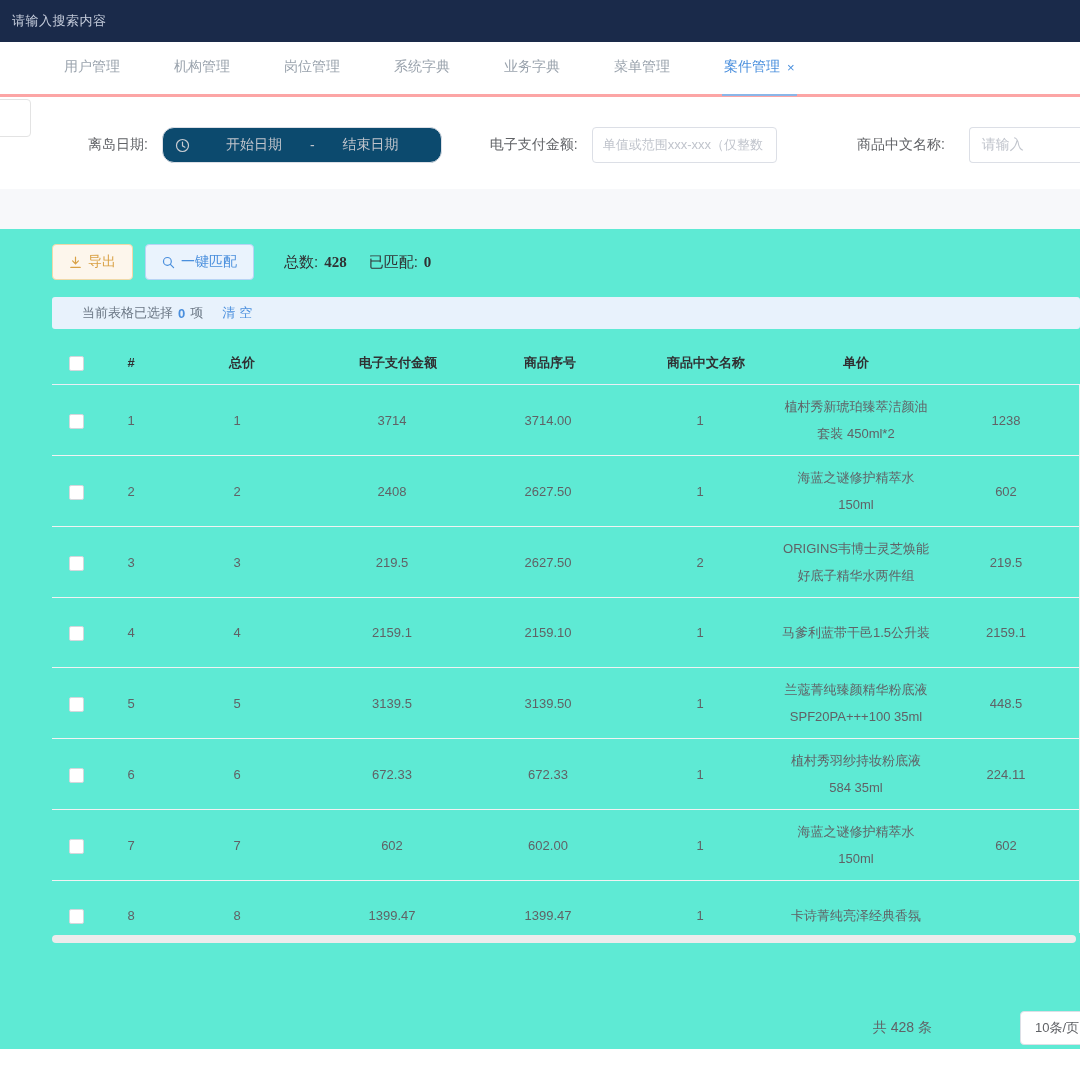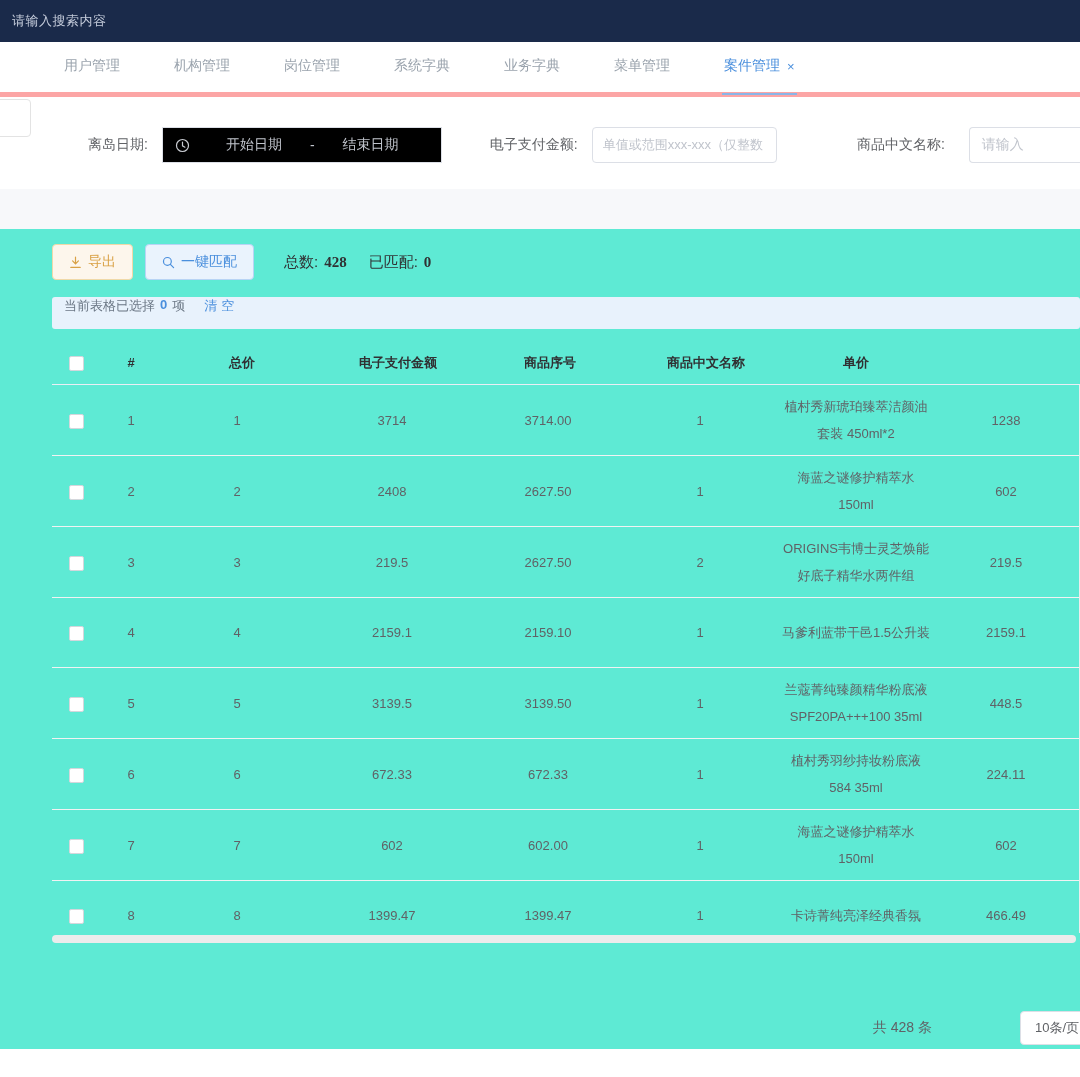--- a/index.html
+++ b/index.html
@@ -5,36 +5,36 @@
   * { margin:0; padding:0; box-sizing:border-box; }
   html,body { width:1080px; height:1077px; overflow:hidden; background:#ffffff;
     font-family:"Liberation Sans","DejaVu Sans",sans-serif; color:#303133; }
 
   
   .topbar { height:42px; background:#1a2a4a; display:flex; align-items:center; padding-left:12px; }
   .topbar .search-ph { color:#c6cddc; font-size:13px; letter-spacing:.5px; cursor:text; }
 
   
   .tabbar { height:55px; background:#ffffff; display:flex; align-items:center;
-    padding-left:62px; gap:50px; border-bottom:5px solid #fca5a5; }
+    padding-left:62px; gap:50px; border-bottom:3px solid #fca5a5; }
   .tab { font-size:14px; color:#9aa3ad; height:55px; display:flex; align-items:center;
     gap:7px; cursor:pointer; border-bottom:2px solid transparent; padding:0 2px; }
   .tab.active { color:#4a8fdd; border-bottom-color:#8ab6e8; }
   .tab-close { font-size:13px; color:#4a8fdd; line-height:1; }
 
   
   .filter-wrap { position:relative; background:#ffffff; height:92px; }
   .stub-box { position:absolute; left:-5px; top:2px; width:36px; height:38px;
     background:#fff; border:1px solid #e3e3e3; border-radius:4px; }
   .filter-row { position:absolute; left:0; top:30px; width:100%; display:flex;
     align-items:center; white-space:nowrap; }
   .f-label { font-size:14px; color:#606266; }
   .lab-date { margin-left:88px; }
   .date-input { margin-left:14px; width:306px; height:36px; border:1px solid #dcdfe6;
-    border-radius:0; display:flex; align-items:center; background:#000000; padding:0 12px; }
+    border-radius:12px; display:flex; align-items:center; background:#0c4a6e; padding:0 12px; }
   .date-input .ph { color:#c0c4cc; font-size:14px; }
   .date-start { margin-left:36px; }
   .date-sep { margin:0 28px; color:#c0c4cc; }
   .lab-pay { margin-left:48px; }
   .pay-input { margin-left:14px; width:202px; height:36px; border:1px solid #dcdfe6;
     border-radius:4px; display:flex; align-items:center; padding:0 10px; overflow:hidden; }
   .pay-input .ph { color:#c0c4cc; font-size:13px; }
   .lab-name { margin-left:80px; }
   .name-input { margin-left:24px; width:120px; height:36px; border:1px solid #dcdfe6;
     border-radius:4px 0 0 4px; border-right:none; display:flex; align-items:center; padding:0 12px; }
@@ -47,21 +47,21 @@
   .btn-row { display:flex; align-items:center; height:38px; }
   .btn { height:36px; border-radius:4px; display:flex; align-items:center; gap:6px;
     padding:0 16px; font-size:14px; cursor:pointer; }
   .btn-export { color:#d9a145; background:#fdf6ec; border:1px solid #f0d9a8; }
   .btn-match { color:#4a8fdd; background:#eaf3fd; border:1px solid #b8d4f5; margin-left:12px; }
   .counts { margin-left:30px; font-size:15px; color:#303133; display:flex; gap:6px; align-items:center; }
   .counts b { font-weight:700;font-family:Liberation Serif, serif; }
   .counts .gap { width:10px; }
 
   .sel-bar { margin-top:16px; height:32px; background:#e8f2fc; border-radius:3px;
-    display:flex; padding-left:12px; font-size:13px; color:#6b7785; gap:5px; }
+    display:flex; align-items:center; padding-left:30px; font-size:13px; color:#6b7785; gap:5px; }
   .sel-bar .num { color:#4a8fdd; font-weight:700; }
   .sel-clear { color:#4a8fdd; margin-left:14px; letter-spacing:4px; cursor:pointer; }
 
   
   .tbl { margin-top:12px; }
   .trow { display:flex; align-items:center; border-bottom:1px solid #f2f2f2; min-height:70px; }
   .thead { min-height:42px; border-bottom:1px solid #ebeef5; }
   .thead .cell { font-weight:700; color:#303133; font-size:13px; }
   .cell { font-size:13px; color:#606266; text-align:center; padding:8px 4px; line-height:27px; }
   .c0 { width:48px; } .c1 { width:62px; } .c2 { width:150px; } .c3 { width:160px; }
@@ -261,21 +261,20 @@
           <div class="cell c7">602</div>
         </div>
         <div class="trow">
           <div class="cell c0"><span class="checkbox"></span></div>
           <div class="cell c1">8</div>
           <div class="cell c2">8</div>
           <div class="cell c3">1399.47</div>
           <div class="cell c4">1399.47</div>
           <div class="cell c5">1</div>
           <div class="cell c6">卡诗菁纯亮泽经典香氛</div>
-          <div class="cell c7">466.49</div>
         </div>
       </div>
     <div class="hscroll"></div>
   </div>
 
   <div class="footer">
     <span class="total-text">共 428 条</span>
     <div class="page-size">
       <span>10条/页</span>
     </div>

